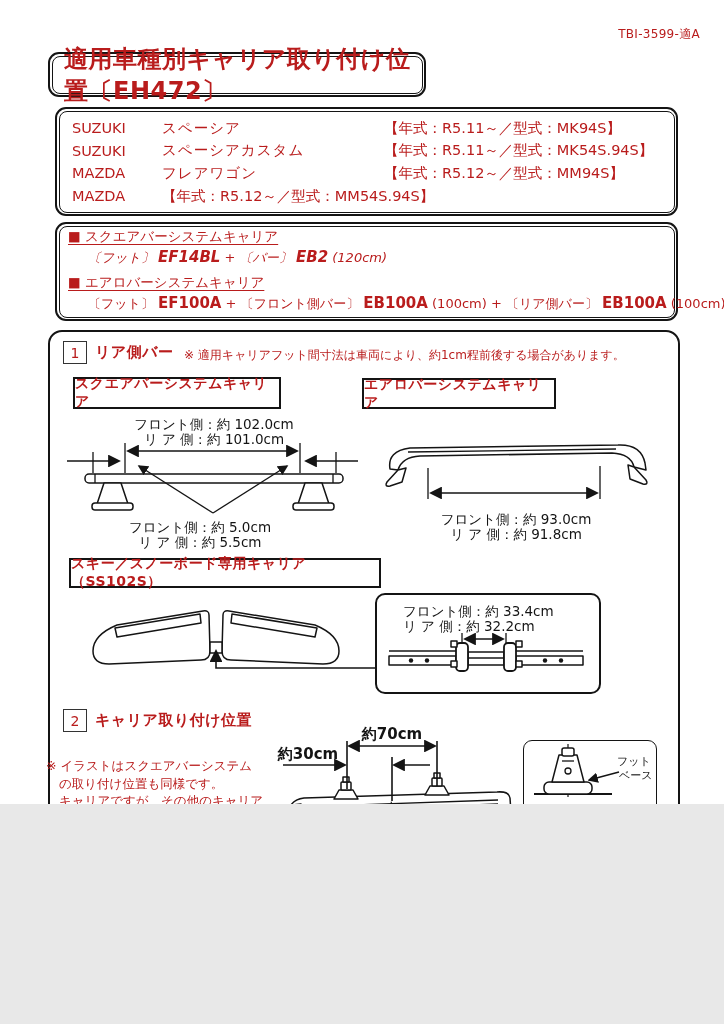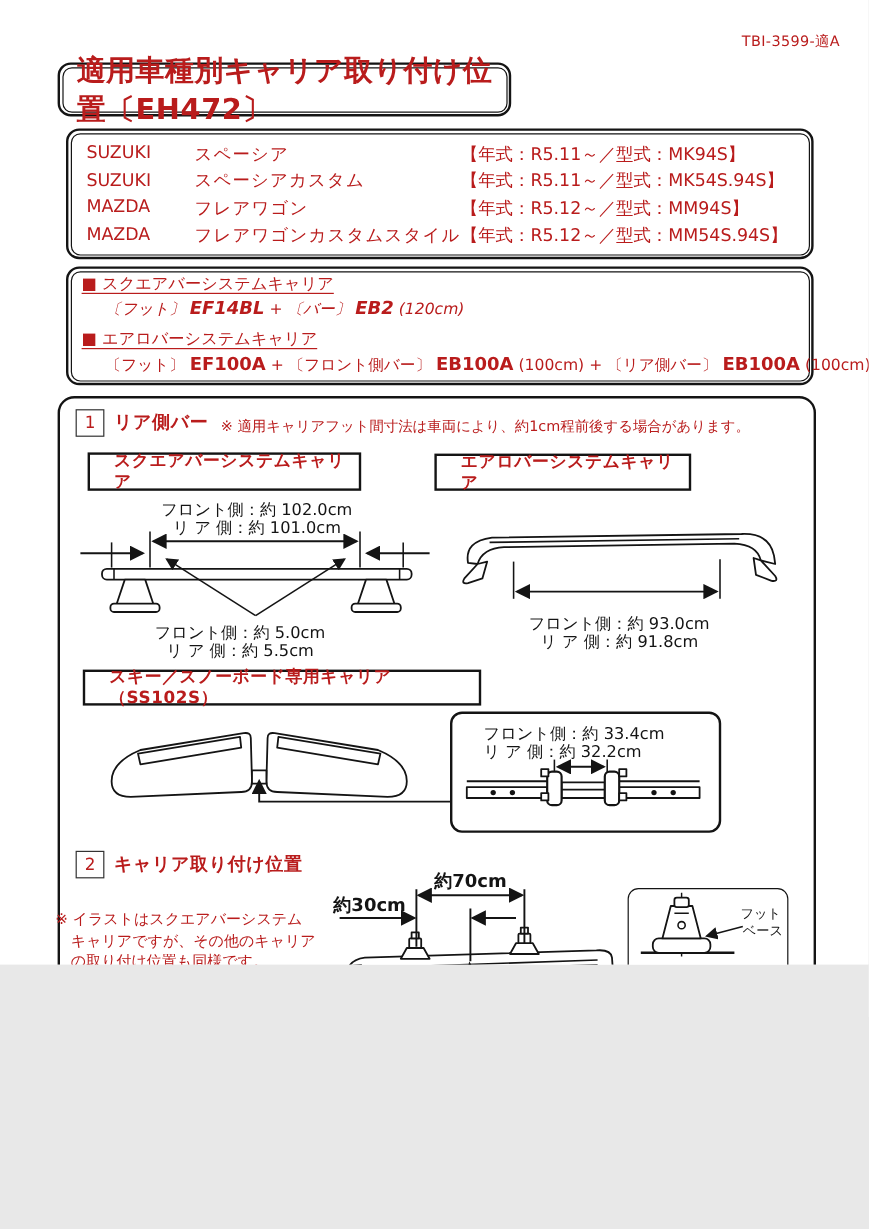--- a/index.html
+++ b/index.html
@@ -22,21 +22,21 @@
   .sysbox{left:55px;top:222px;width:619px;height:95px;}
   .sys-h{position:absolute;font-size:13.5px;text-decoration:underline;text-underline-offset:3px;z-index:2;}
   .sys-l{position:absolute;font-size:13px;z-index:2;white-space:nowrap;}
   .sys-l b{font-size:15px;}
   .mainbox{left:48px;top:330px;width:628px;height:648px;border:2.5px solid #141414;border-radius:14px;}
   .numbox{position:absolute;width:22px;height:21px;border:1.5px solid #333;display:flex;
           align-items:center;justify-content:center;font-size:14px;background:#fff;}
   .sec-head{position:absolute;font-size:15px;font-weight:600;letter-spacing:.5px;}
   .sec-note{position:absolute;font-size:12px;}
   .label-box{position:absolute;border:2px solid #141414;background:#fff;display:flex;
-             align-items:center;justify-content:center;font-size:14px;font-weight:600;letter-spacing:.5px;padding-left:20px;}
+             align-items:center;justify-content:center;font-size:14px;font-weight:600;letter-spacing:.5px;}
   .note2{position:absolute;font-size:12.5px;line-height:17.5px;}
   .note2 .ind{padding-left:13px;}
   .inset{position:absolute;border:2px solid #141414;border-radius:10px;background:#fff;}
   .footinset{position:absolute;border:1.8px solid #141414;border-radius:9px;background:#fff;}
   .footer{position:absolute;left:0;top:985px;width:100%;text-align:center;font-size:13.5px;}
   svg{position:absolute;overflow:visible;}
   svg text{font-family:"DejaVu Sans","Liberation Sans",sans-serif;fill:#141414;}
   .ln{stroke:#141414;stroke-width:1.3;fill:none;}
   .ln2{stroke:#141414;stroke-width:1.6;fill:none;}
   .shape{stroke:#141414;stroke-width:1.5;fill:#fff;stroke-linejoin:round;}
@@ -68,21 +68,20 @@
         <span class="veh-model">スペーシアカスタム</span>
         <span class="veh-spec">【年式：R5.11～／型式：MK54S.94S】</span>
       </div>
       <div class="veh-row">
         <span class="veh-maker">MAZDA</span>
         <span class="veh-model">フレアワゴン</span>
         <span class="veh-spec">【年式：R5.12～／型式：MM94S】</span>
       </div>
       <div class="veh-row">
         <span class="veh-maker">MAZDA</span>
-        <span class="veh-model">フレアワゴンカスタムスタイル</span>
         <span class="veh-spec">【年式：R5.12～／型式：MM54S.94S】</span>
       </div>
     </div>
   </div>
 
   <div class="dbox sysbox">
     <div class="dbox-inner"></div>
   </div>
   <div class="sys-h abs" style="left:68px;top:228px;">■ スクエアバーシステムキャリア</div>
   <div class="sys-l abs" style="left:88px;top:248px;font-style:italic;"><span>〔フット〕 </span><b>EF14BL</b><span> + 〔バー〕 </span><b>EB2</b><span> (120cm)</span></div>
@@ -201,22 +200,22 @@
         <rect class="shape" x="139" y="46" width="6" height="6"></rect>
         <rect class="shape" x="139" y="66" width="6" height="6"></rect>
       </g>
     </svg>
   </div>
 
   <div class="numbox" style="left:63px;top:709px;">2</div>
   <div class="sec-head" style="left:95px;top:711px;">キャリア取り付け位置</div>
   <div class="note2" style="left:46px;top:737px;margin-top:20px;">
     <div>※ イラストはスクエアバーシステム</div>
+    <div class="ind">の取り付け位置も同様です。</div>
     <div class="ind">キャリアですが、その他のキャリア</div>
-    <div class="ind">の取り付け位置も同様です。</div>
   </div>
 
   <svg style="left:180px;top:718px;" width="430" height="258" viewBox="180 718 430 258">
     <defs>
       <marker id="ah-car" viewBox="0 0 10 10" refX="8.5" refY="5" markerWidth="8" markerHeight="8" orient="auto-start-reverse">
         <path d="M0 0 L10 5 L0 10 z" fill="#141414"></path>
       </marker>
     </defs>
     <g>
       <path class="shape" d="M213,943 Q199,941 197,926 L196,879 Q195,856 204,849 Q211,843 231,841 L259,839 L291,805 Q295,799 304,798 L497,792 Q509,791 510,798 L516,885 Q519,936 505,940 L487,943 Z"></path>

